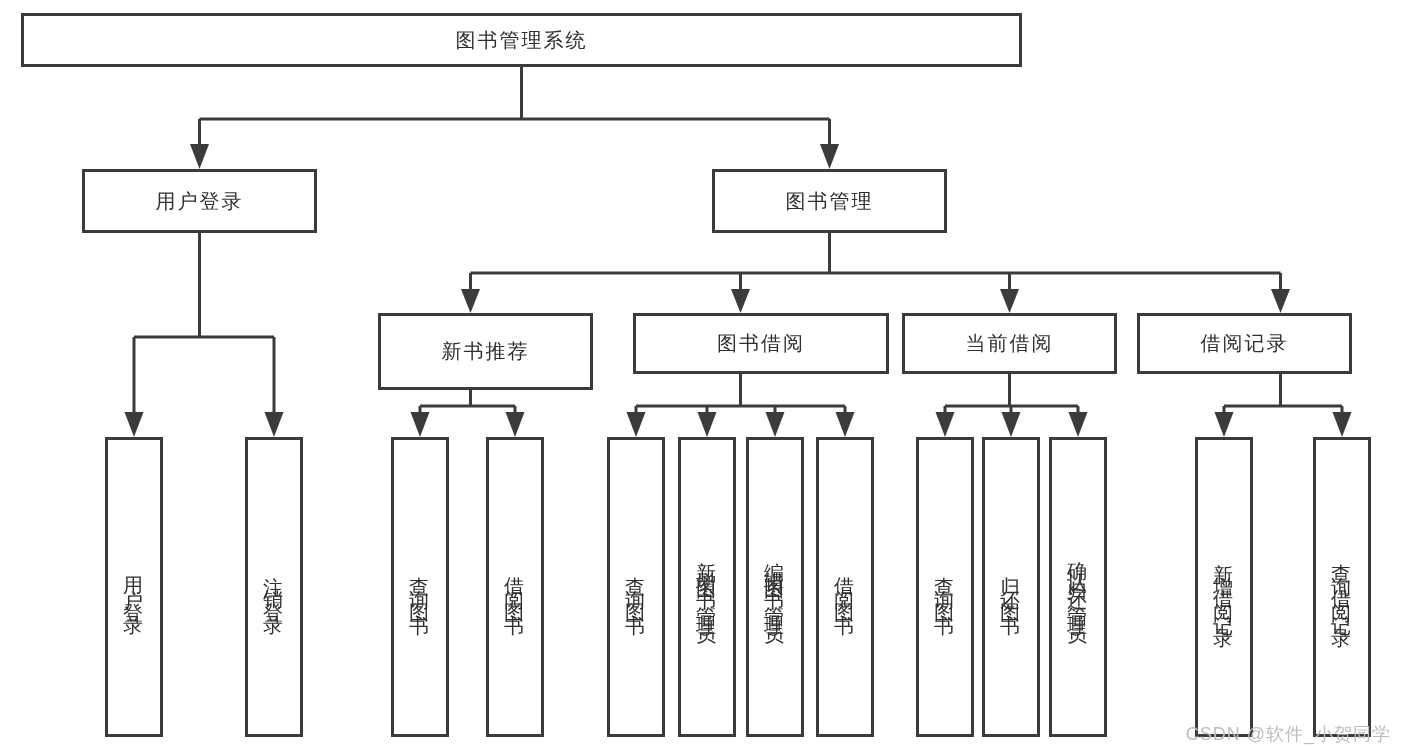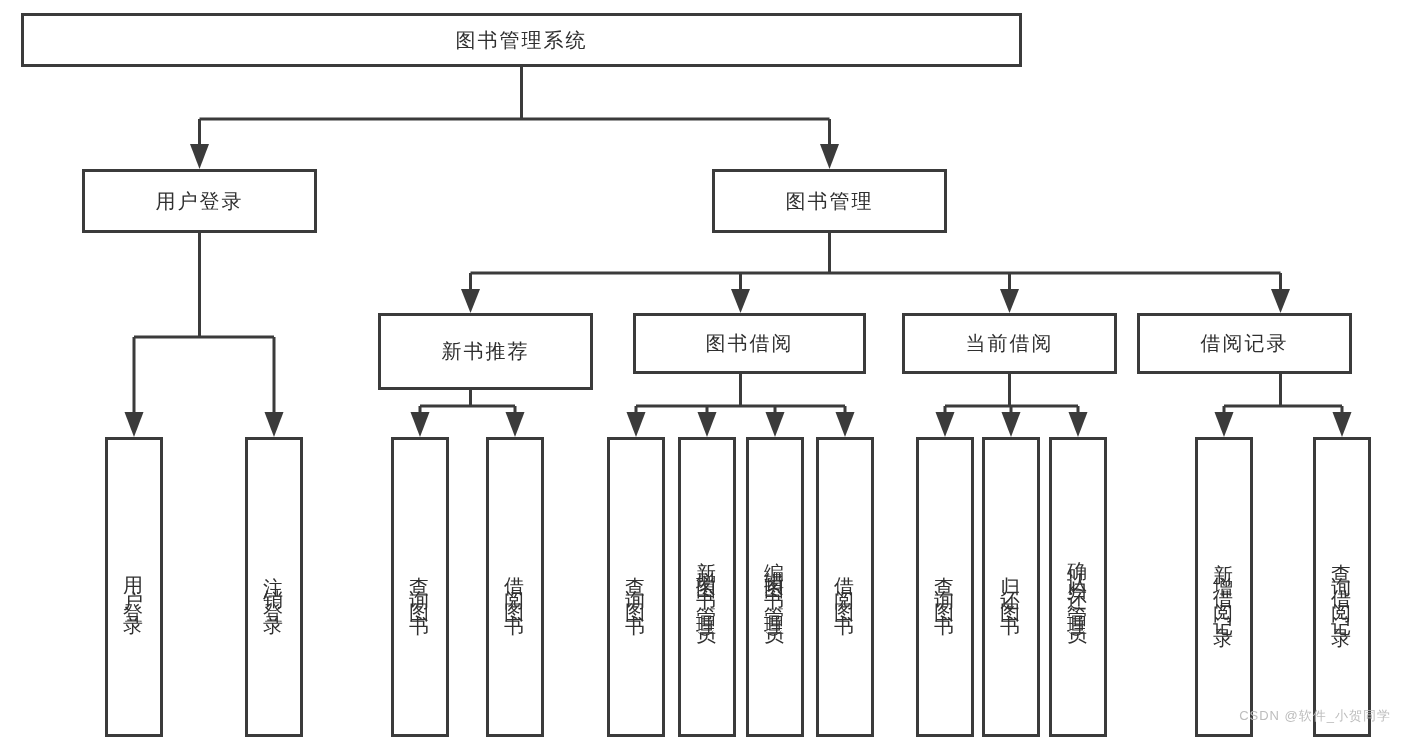--- a/index.html
+++ b/index.html
@@ -38,22 +38,22 @@
     transform:translate(-50%,-50%);
     writing-mode:vertical-rl;
     text-orientation:mixed;
     font-size:20px;
     letter-spacing:13px;
     white-space:nowrap;
   }
   .leaf .vlbl.tight{letter-spacing:9px;}
   .watermark{
     position:absolute;
-    right:14px;bottom:22px;
-    font-size:13px;
+    right:14px;bottom:1px;
+    font-size:18px;
     color:var(--watermark);
     letter-spacing:1px;
     z-index:5;
     white-space:nowrap;
   }
 </style>
 </head>
 <body>
 
 <div class="stage">
@@ -115,21 +115,21 @@
   <div class="box" style="left:82px;top:169px;width:235px;height:64px;">
     <span class="lbl">用户登录</span>
   </div>
   <div class="box" style="left:712px;top:169px;width:235px;height:64px;">
     <span class="lbl">图书管理</span>
   </div>
 
   <div class="box" style="left:363px;top:313px;width:215px;height:77px;margin-left:15px;">
     <span class="lbl">新书推荐</span>
   </div>
-  <div class="box" style="left:633px;top:313px;width:233px;height:61px;">
+  <div class="box" style="left:633px;top:313px;width:256px;height:61px;">
     <span class="lbl">图书借阅</span>
   </div>
   <div class="box" style="left:902px;top:313px;width:215px;height:61px;justify-content:center;">
     <span class="lbl">当前借阅</span>
   </div>
   <div class="box" style="left:1137px;top:313px;width:215px;height:61px;">
     <span class="lbl">借阅记录</span>
   </div>
 
   <div class="box leaf" style="left:105px;top:437px;width:58px;height:300px;">

